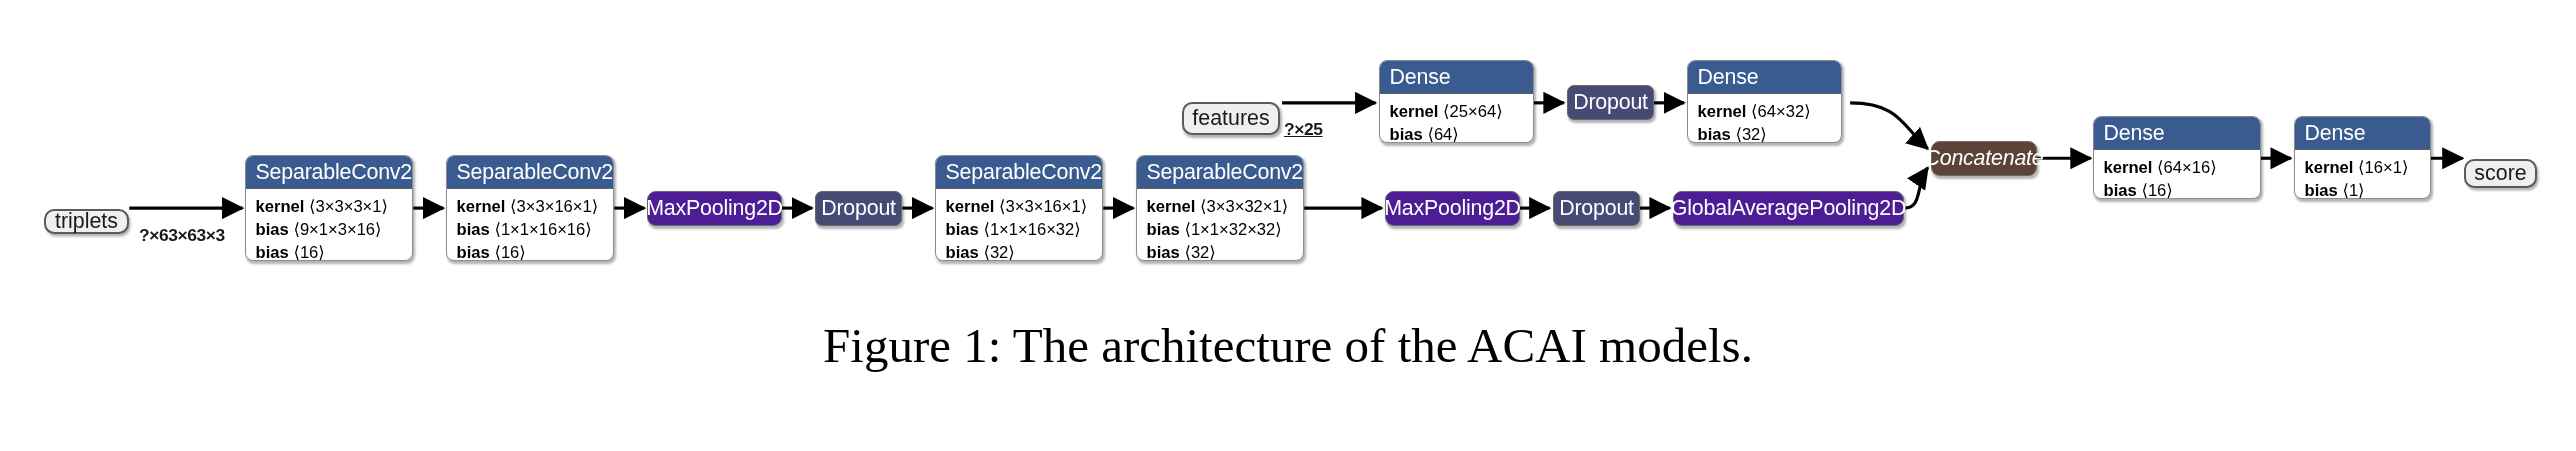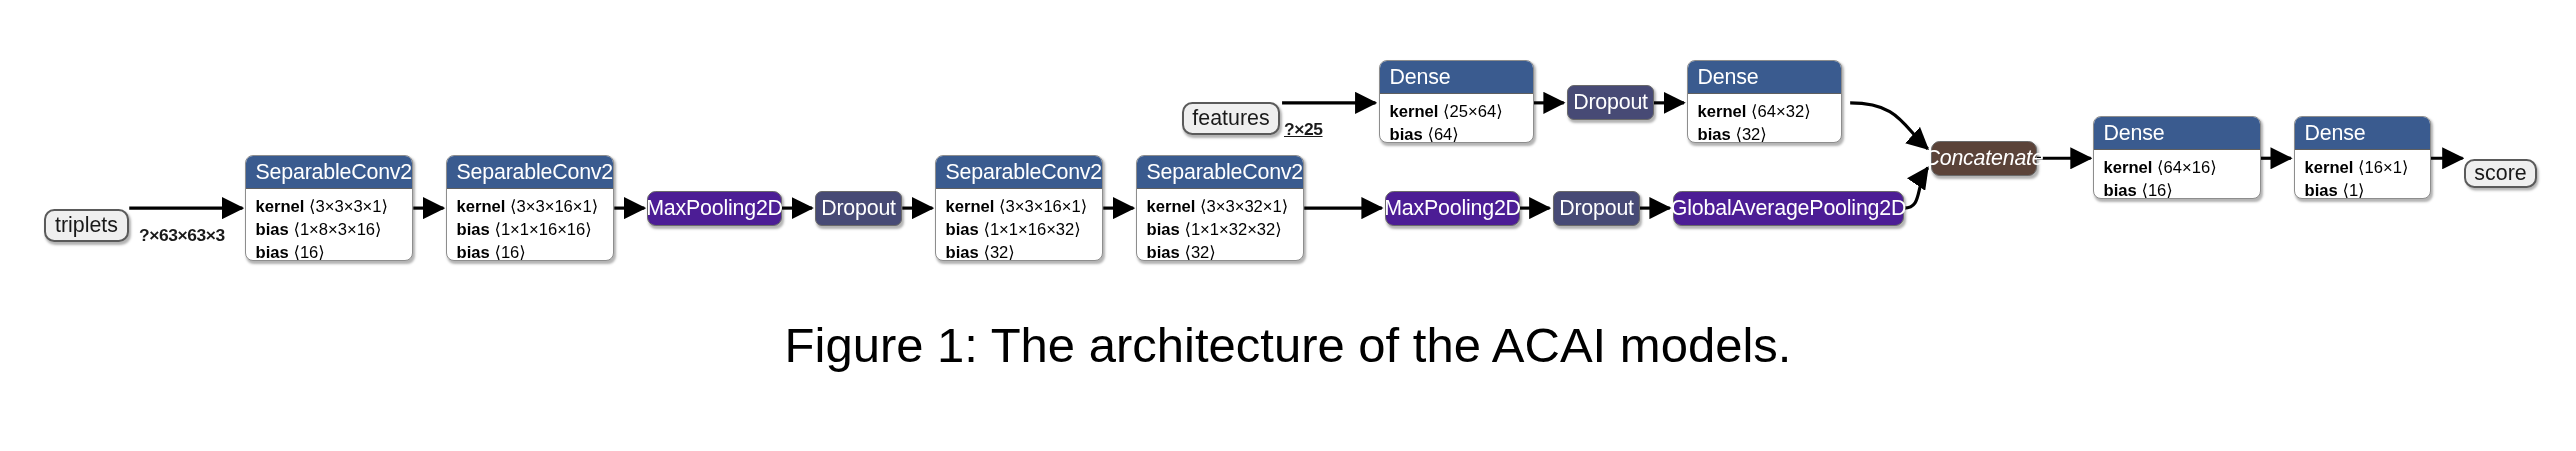--- a/index.html
+++ b/index.html
@@ -116,21 +116,21 @@
     letter-spacing: -0.4px;
   }
 
   
   #caption {
     position: absolute;
     left: 0;
     top: 317px;
     width: 2576px;
     text-align: center;
-    font-family: Liberation Sans, sans-serif;
+    font-family: Liberation Serif, serif;
     font-size: 49px;
     color: #000000;
     white-space: nowrap;
   }
 </style>
 </head>
 <body>
 
 <div id="canvas">
 
@@ -159,41 +159,41 @@
 
       <path d="M 2338 130 C 2400 130 2405 160 2436 188"></path>
       <path d="M 2406 263 C 2430 263 2420 235 2436 212"></path>
 
       <line x1="2574" y1="200" x2="2642" y2="200"></line>
       <line x1="2857" y1="200" x2="2895" y2="200"></line>
       <line x1="3072" y1="200" x2="3112" y2="200"></line>
     </g>
   </svg>
 
-  <div class="node io" style="left:44px; top:192px; width:85px; height:33px;">
+  <div class="node io" style="left:44px; top:192px; width:85px; height:25px;">
     <span>triplets</span>
   </div>
 
   <div class="node io" style="left:1182px; top:85px; width:98px; height:33px;">
     <span>features</span>
   </div>
 
   <div class="node io" style="left:2464px; top:142px; width:73px; height:29px;">
     <span>score</span>
   </div>
 
   <span class="edgelabel" style="left:139px; top:225px;">?×63×63×3</span>
 
   <span class="edgelabel" style="left:1284px; top:119px;text-decoration:underline;">?×25</span>
 
   <div class="node layer" style="left:245px; top:155px; width:168px; height:106px;">
     <div class="hdr">SeparableConv2D</div>
     <div class="body">
       <div class="prow"><span class="pk">kernel</span><span class="pv">⟨3×3×3×1⟩</span></div>
-      <div class="prow"><span class="pk">bias</span><span class="pv">⟨1×8×3×16⟩</span></div>
+      <div class="prow"><span class="pk">bias</span><span class="pv">⟨9×1×3×16⟩</span></div>
       <div class="prow"><span class="pk">bias</span><span class="pv">⟨16⟩</span></div>
     </div>
   </div>
 
   <div class="node layer" style="left:446px; top:155px; width:168px; height:106px;">
     <div class="hdr">SeparableConv2D</div>
     <div class="body">
       <div class="prow"><span class="pk">kernel</span><span class="pv">⟨3×3×16×1⟩</span></div>
       <div class="prow"><span class="pk">bias</span><span class="pv">⟨1×1×16×16⟩</span></div>
       <div class="prow"><span class="pk">bias</span><span class="pv">⟨16⟩</span></div>

